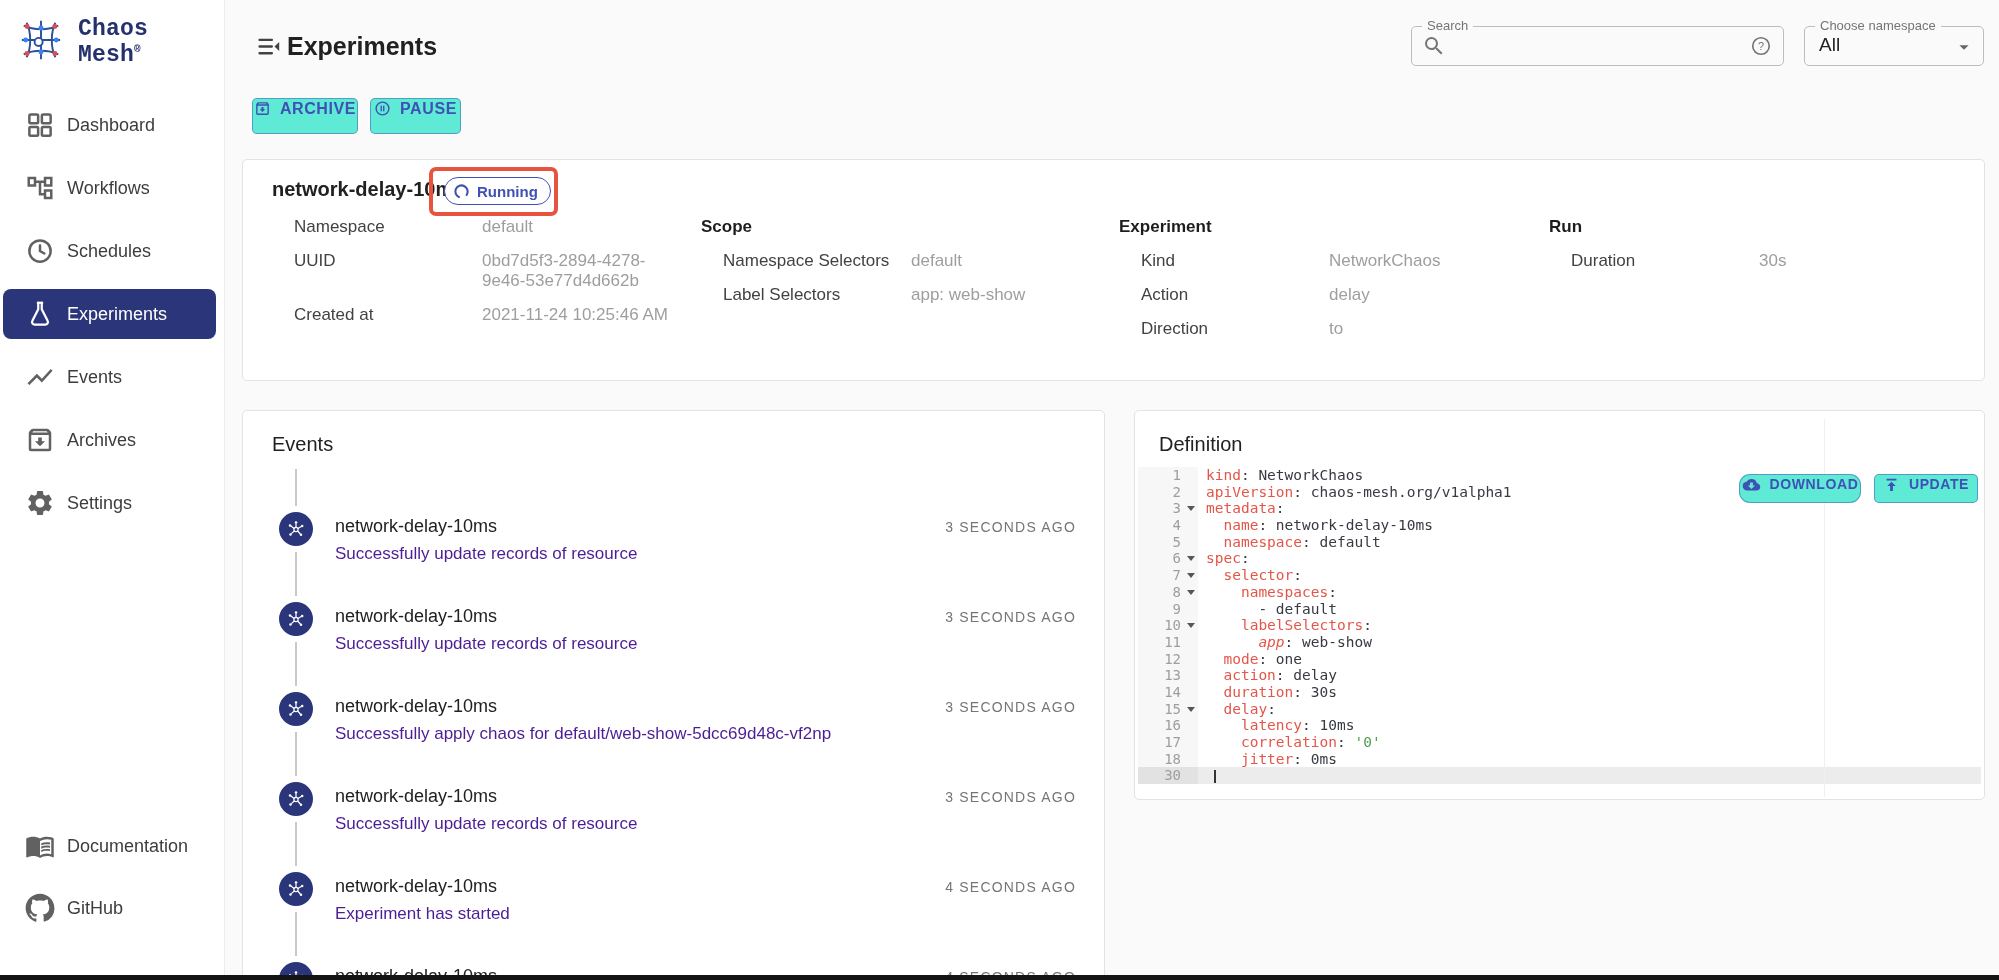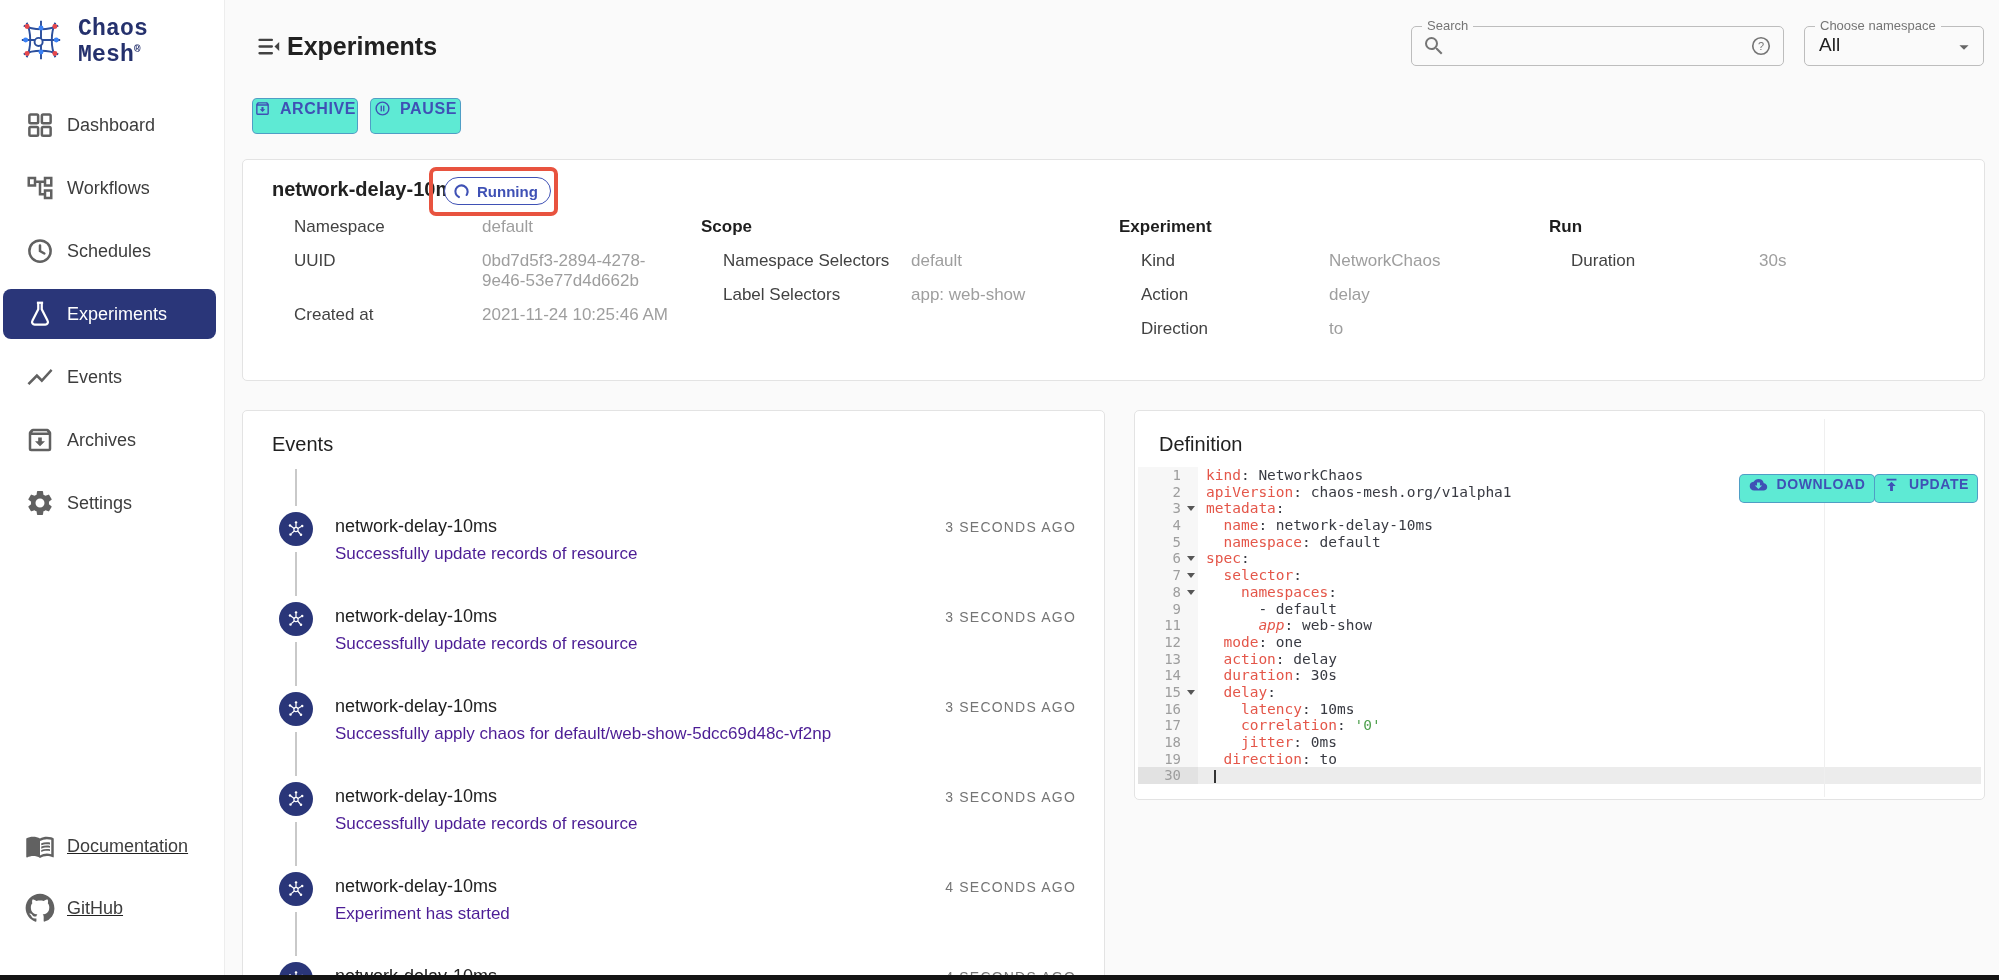--- a/index.html
+++ b/index.html
@@ -15,21 +15,21 @@
   .logo-reg{font-size:11px;vertical-align:super;font-weight:700;}
   .nav{position:absolute;top:100px;left:0;width:225px;}
   .nav-item{height:50px;margin:0 9px 13px 3px;border-radius:8px;display:flex;align-items:center;
     padding-left:22px;cursor:pointer;}
   .nav-item .nav-icon{width:30px;height:30px;color:#616161;flex:0 0 30px;}
   .nav-icon svg{width:100%;height:100%;display:block;}
   .nav-label{margin-left:12px;font-size:18px;color:#3d3d3d;text-align:right;}
   .nav-item.selected{background:var(--navy);}
   .nav-item.selected .nav-icon{color:#fff;}
   .nav-item.selected .nav-label{color:#fff;font-weight:500;}
-  .nav-footer-item{position:absolute;left:0;width:225px;text-decoration:underline;}
+  .nav-footer-item{position:absolute;left:0;width:225px;}
 
   
   .main{position:absolute;left:225px;top:0;width:1774px;height:980px;}
   .appbar-toggle{position:absolute;left:30px;top:33px;width:27px;height:27px;color:#424242;cursor:pointer;}
   .page-title{position:absolute;left:62px;top:32px;font-size:25px;font-weight:600;color:#212121;}
 
   
   .ofield{position:absolute;height:40px;border:1px solid #bdbdbd;border-radius:5px;}
   .ofield .flabel{position:absolute;top:-9px;left:10px;padding:0 5px;background:#fafafa;
     font-size:13px;color:#757575;}
@@ -90,21 +90,21 @@
     border-left:4px solid transparent;border-right:4px solid transparent;border-top:5px solid #565656;}
   .ct{padding-left:8px;white-space:pre;color:var(--cp);}
   .code-line.active{background:#ececec;}
   .code-line.active .ln,.code-line.active .fold{background:#e2e2e2;}
   .seg-k{color:var(--ck);}
   .seg-i{color:var(--ck);font-style:italic;}
   .seg-s{color:var(--cs);}
   .seg-d,.seg-p{color:var(--cp);}
   .caret{display:inline-block;width:2px;height:13px;background:#333;vertical-align:middle;margin-left:8px;}
   .def-btn{height:29px;font-size:14px;z-index:2;}
-  .btn-download{left:604px;top:63px;width:136px;}
+  .btn-download{left:604px;top:63px;width:122px;border-radius:11px;}
   .btn-update{left:739px;top:63px;width:104px;}
 
   .bottom-bar{position:absolute;left:0;bottom:0;width:1999px;height:5px;background:#141414;z-index:20;}
 </style>
 </head>
 <body>
 
 <div class="screen" style="--primary: #3f51b5; --navy: #2a3679; --annot: #e8533f; --ck: #e45649; --cs: #50a14f; --cp: #383a42;">
 
   <div class="sidebar">
@@ -475,20 +475,27 @@
               <span class="tri"></span>
             </span>
             <span class="ct"><span class="seg-p">    </span><span class="seg-k">namespaces</span><span class="seg-d">:</span></span>
           </div>
           <div class="code-line">
             <span class="ln">9</span>
             <span class="fold"></span>
             <span class="ct"><span class="seg-p">      - default</span></span>
           </div>
           <div class="code-line">
+            <span class="ln">10</span>
+            <span class="fold">
+              <span class="tri"></span>
+            </span>
+            <span class="ct"><span class="seg-p">    </span><span class="seg-k">labelSelectors</span><span class="seg-d">:</span></span>
+          </div>
+          <div class="code-line">
             <span class="ln">11</span>
             <span class="fold"></span>
             <span class="ct"><span class="seg-p">      </span><span class="seg-i">app</span><span class="seg-d">: </span><span class="seg-p">web-show</span></span>
           </div>
           <div class="code-line">
             <span class="ln">12</span>
             <span class="fold"></span>
             <span class="ct"><span class="seg-p">  </span><span class="seg-k">mode</span><span class="seg-d">: </span><span class="seg-p">one</span></span>
           </div>
           <div class="code-line">
@@ -515,25 +522,20 @@
           </div>
           <div class="code-line">
             <span class="ln">17</span>
             <span class="fold"></span>
             <span class="ct"><span class="seg-p">    </span><span class="seg-k">correlation</span><span class="seg-d">: </span><span class="seg-s">'0'</span></span>
           </div>
           <div class="code-line">
             <span class="ln">18</span>
             <span class="fold"></span>
             <span class="ct"><span class="seg-p">    </span><span class="seg-k">jitter</span><span class="seg-d">: </span><span class="seg-p">0ms</span></span>
-          </div>
-          <div class="code-line">
-            <span class="ln">19</span>
-            <span class="fold"></span>
-            <span class="ct"><span class="seg-p">  </span><span class="seg-k">direction</span><span class="seg-d">: </span><span class="seg-p">to</span></span>
           </div>
           <div class="code-line active">
             <span class="ln">30</span>
             <span class="fold"></span>
             <span class="ct"><span class="caret"></span></span>
           </div>
         </div>
       <button class="obtn def-btn btn-download">
         <span class="bic">
           <svg width="19" height="19" viewBox="0 0 24 24" fill="currentColor">

